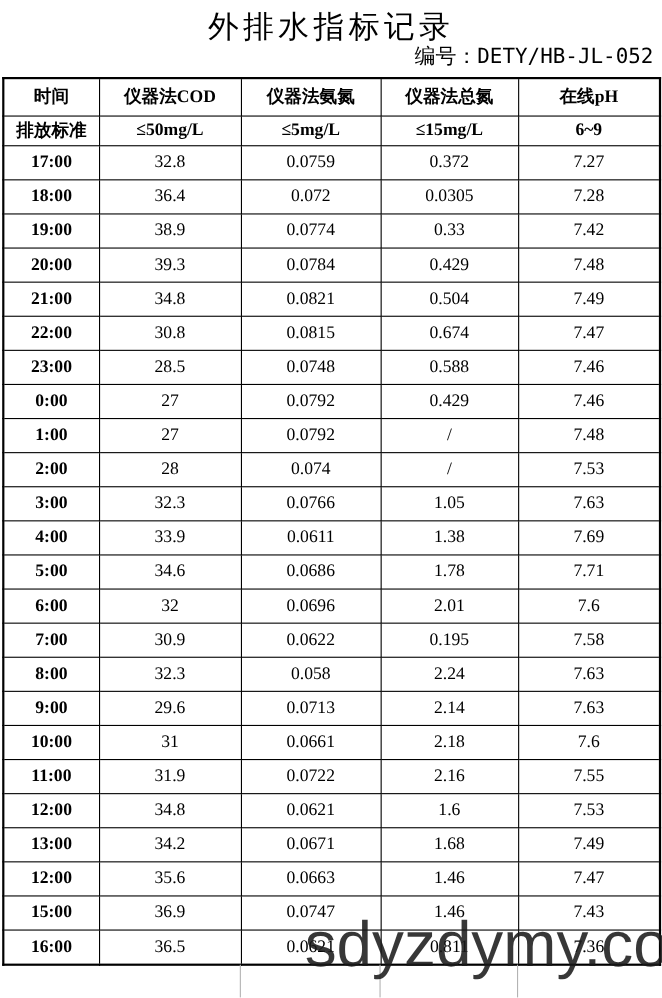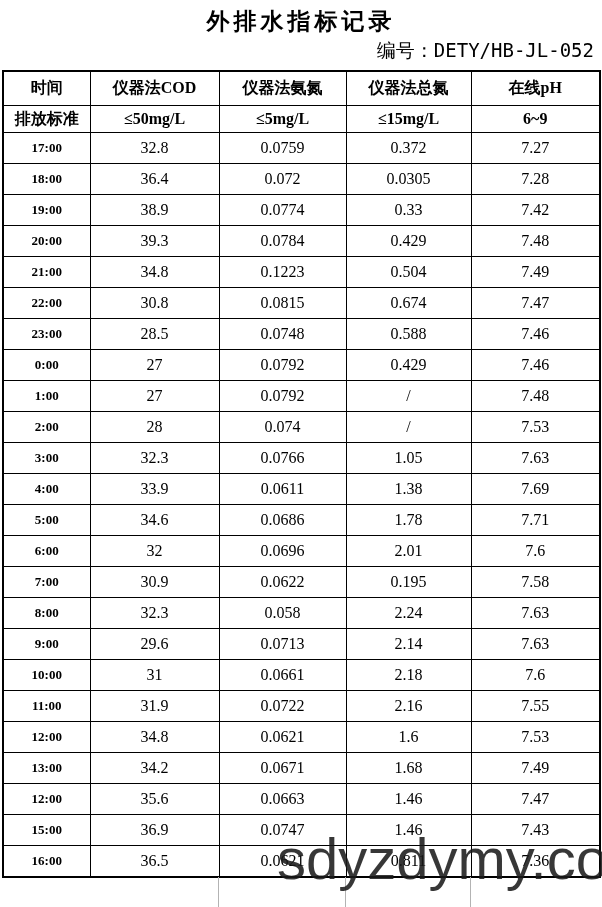--- a/index.html
+++ b/index.html
@@ -7,21 +7,21 @@
     position:relative;
     width:602px;height:907px;
     background:#ffffff;
     overflow:hidden;
     font-family:"Liberation Serif","DejaVu Serif",serif;
     color:#000;
   }
   .page-title{
     position:absolute;top:6px;left:0;width:100%;
     text-align:center;
-    font-size:23px;font-weight:bold;
+    font-size:28px;font-weight:normal;
     letter-spacing:4px;
     font-family:"Liberation Serif","DejaVu Serif",serif;
   }
   .doc-number{
     position:absolute;top:38px;right:8px;
     font-size:19px;
     font-family:"DejaVu Sans Mono","Liberation Mono",monospace;
   }
   table.indicators{
     position:absolute;left:2px;top:70px;
@@ -47,21 +47,21 @@
   }
   tr.standards-row td{
     height:26px;
     font-size:16px;font-weight:bold;
   }
   tr.data-row td{
     height:30px;
     font-size:16px;font-weight:normal;
   }
   tr.data-row td.time-cell{
-    font-weight:bold;font-size:13px;
+    font-weight:bold;font-size:16px;
   }
   .watermark{
     position:absolute;
     left:277px;top:830px;
     font-family:"Liberation Sans","DejaVu Sans",sans-serif;
     font-size:58px;line-height:1;
     color:rgba(25,25,25,0.87);
     white-space:nowrap;
     z-index:5;
     pointer-events:none;
@@ -134,21 +134,21 @@
         <tr class="data-row">
           <td class="time-cell">20:00</td>
           <td>39.3</td>
           <td>0.0784</td>
           <td>0.429</td>
           <td>7.48</td>
         </tr>
         <tr class="data-row">
           <td class="time-cell">21:00</td>
           <td>34.8</td>
-          <td>0.1223</td>
+          <td>0.0821</td>
           <td>0.504</td>
           <td>7.49</td>
         </tr>
         <tr class="data-row">
           <td class="time-cell">22:00</td>
           <td>30.8</td>
           <td>0.0815</td>
           <td>0.674</td>
           <td>7.47</td>
         </tr>

